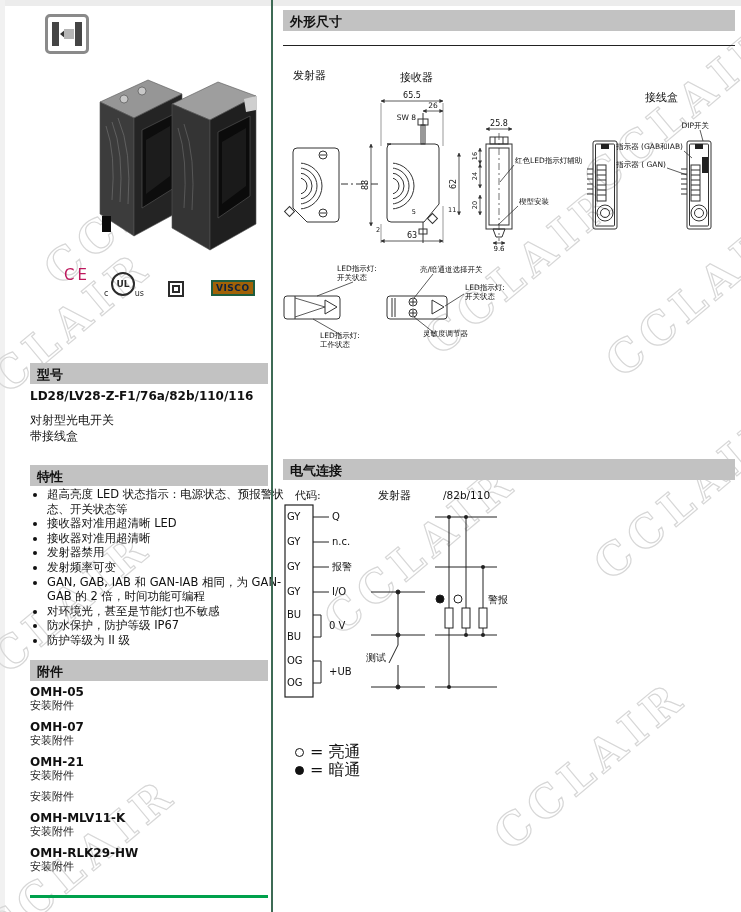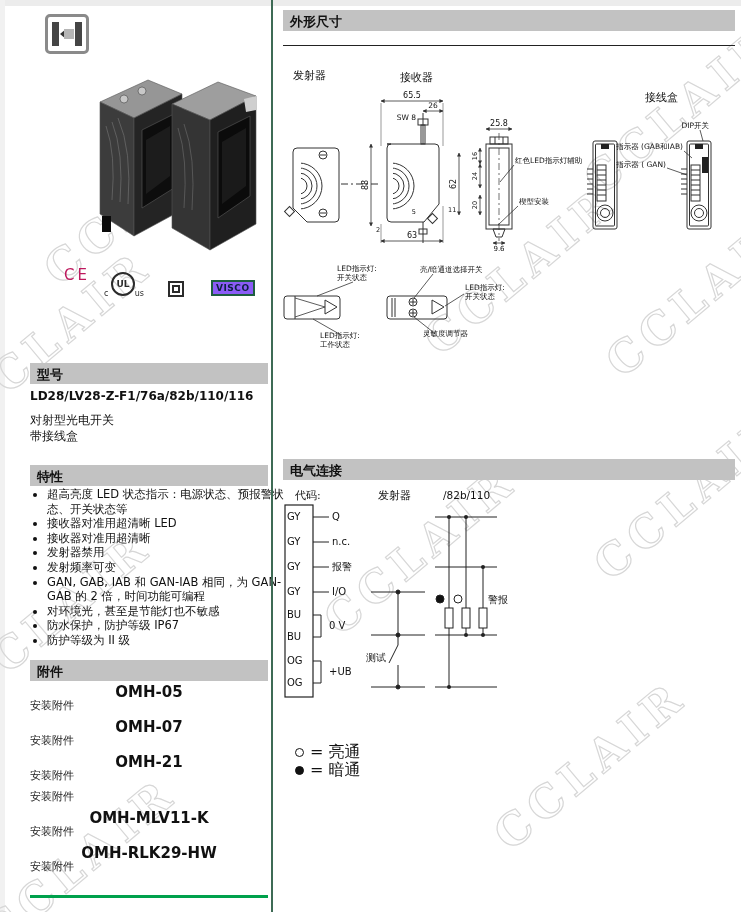--- a/index.html
+++ b/index.html
@@ -50,33 +50,33 @@
   .cert{position:absolute;}
   #cert-ce{left:34px;top:266px;font-size:15px;letter-spacing:3px;color:#be185d;font-weight:500;}
   #cert-ul{left:76px;top:272px;width:34px;height:28px;}
   #cert-ul .ring{position:absolute;left:5px;top:0;width:20px;height:20px;border:2px solid #2b2b2b;border-radius:50%;
       display:flex;align-items:center;justify-content:center;font-size:9px;font-weight:bold;color:#2b2b2b;}
   #cert-ul .c{position:absolute;left:-2px;bottom:2px;font-size:8px;color:#2b2b2b;}
   #cert-ul .us{position:absolute;right:-4px;bottom:2px;font-size:8px;color:#2b2b2b;}
   #cert-class2{left:138px;top:281px;width:12px;height:12px;border:2px solid #2b2b2b;
       display:flex;align-items:center;justify-content:center;}
   #cert-class2 .inner{width:4px;height:4px;border:2px solid #2b2b2b;}
-  #cert-visco{left:181px;top:280px;background:#8b5cf6;border:2px solid #1e5e40;
+  #cert-visco{left:181px;top:280px;background:#a16207;border:2px solid #1e5e40;
       padding:0 3px;font-size:9px;font-weight:900;color:#0c2340;letter-spacing:.5px;line-height:12px;}
 
   #model-name{position:absolute;left:0;top:389px;font-size:12px;font-weight:bold;}
   #model-desc{position:absolute;left:0;top:412px;font-size:12px;line-height:16px;}
 
   #features-list{position:absolute;left:0;top:487px;width:238px;margin:0;padding:0 0 0 17px;
       font-size:11.5px;line-height:14.6px;}
   #features-list li{margin:0;padding:0;}
 
   #acc-list{position:absolute;left:0;top:685px;width:238px;margin:0;padding:0;list-style:none;}
   #acc-list li{margin:0 0 7px 0;}
-  .acc-name{font-size:15px;font-weight:bold;line-height:14px;text-align:center;}
+  .acc-name{font-size:12px;font-weight:bold;line-height:14px;}
   .acc-desc{font-size:11px;line-height:14px;color:#222;}
 
   #green-bar{position:absolute;left:0;top:895px;width:238px;height:3px;background:#00a14c;}
 
   #dims-hline{position:absolute;left:0;top:45px;width:452px;height:1px;background:#222;}
   #dims-svg{position:absolute;left:0;top:49px;}
   #elec-svg{position:absolute;left:0;top:487px;}
 
   #legend{position:absolute;left:12px;top:744px;font-size:16px;line-height:16px;}
   .legend-row{display:flex;align-items:center;margin-bottom:2px;}

